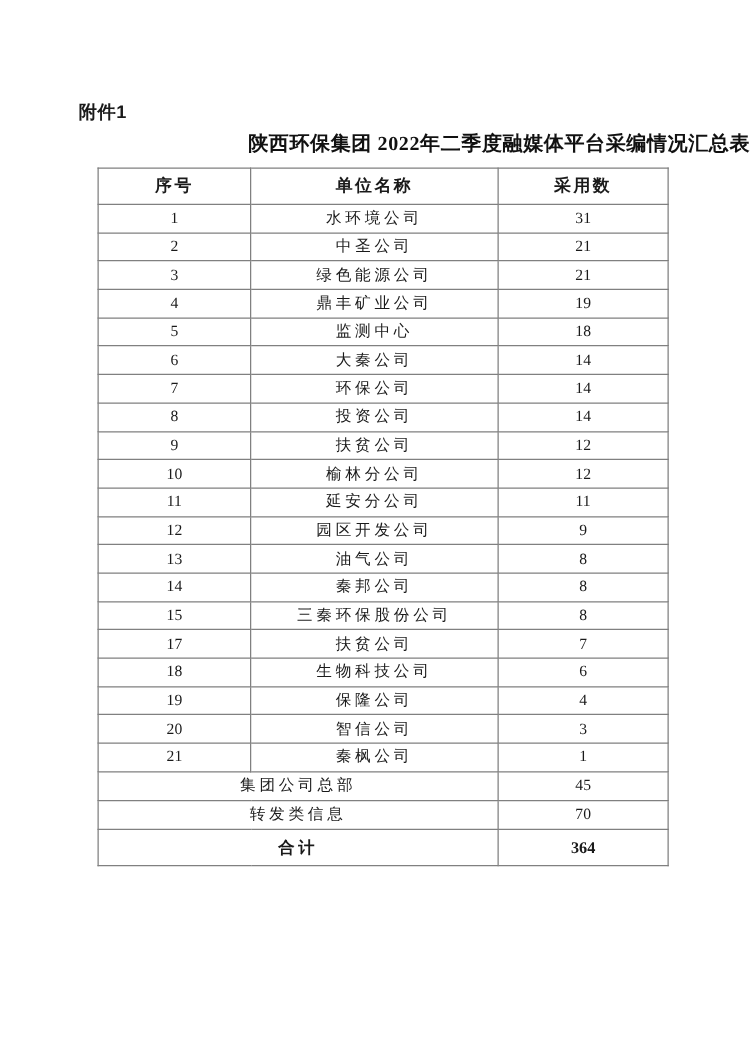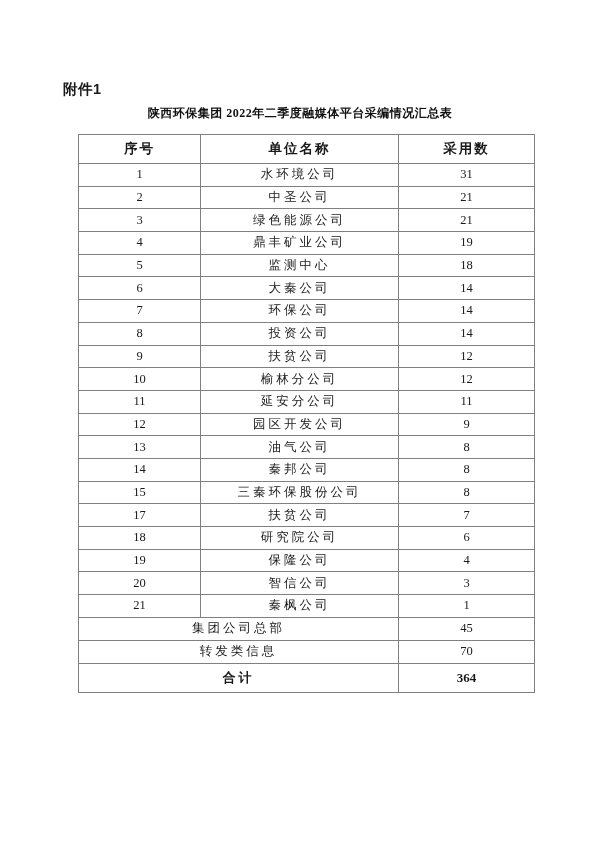--- a/index.html
+++ b/index.html
@@ -20,24 +20,24 @@
     font-weight: 600;
     font-size: 14.5px;
     color: #1a1a1a;
     letter-spacing: 0.5px;
   }
   .title {
     position: absolute;
     left: 0;
     top: 105px;
     width: 600px;
-    text-align: center;
+    text-align: right;
     font-family: "Liberation Serif", serif;
     font-weight: bold;
-    font-size: 12px;
+    font-size: 16px;
     letter-spacing: 0.5px;
     color: #111111;
     white-space: nowrap;
   }
   table.data-table {
     position: absolute;
     left: 78px;
     top: 134px;
     width: 456px;
     border-collapse: collapse;
@@ -175,21 +175,21 @@
           <td class="name-cell">三秦环保股份公司</td>
           <td class="num-cell">8</td>
         </tr>
         <tr class="body-row">
           <td class="num-cell">17</td>
           <td class="name-cell">扶贫公司</td>
           <td class="num-cell">7</td>
         </tr>
         <tr class="body-row">
           <td class="num-cell">18</td>
-          <td class="name-cell">研究院公司</td>
+          <td class="name-cell">生物科技公司</td>
           <td class="num-cell">6</td>
         </tr>
         <tr class="body-row">
           <td class="num-cell">19</td>
           <td class="name-cell">保隆公司</td>
           <td class="num-cell">4</td>
         </tr>
         <tr class="body-row">
           <td class="num-cell">20</td>
           <td class="name-cell">智信公司</td>

